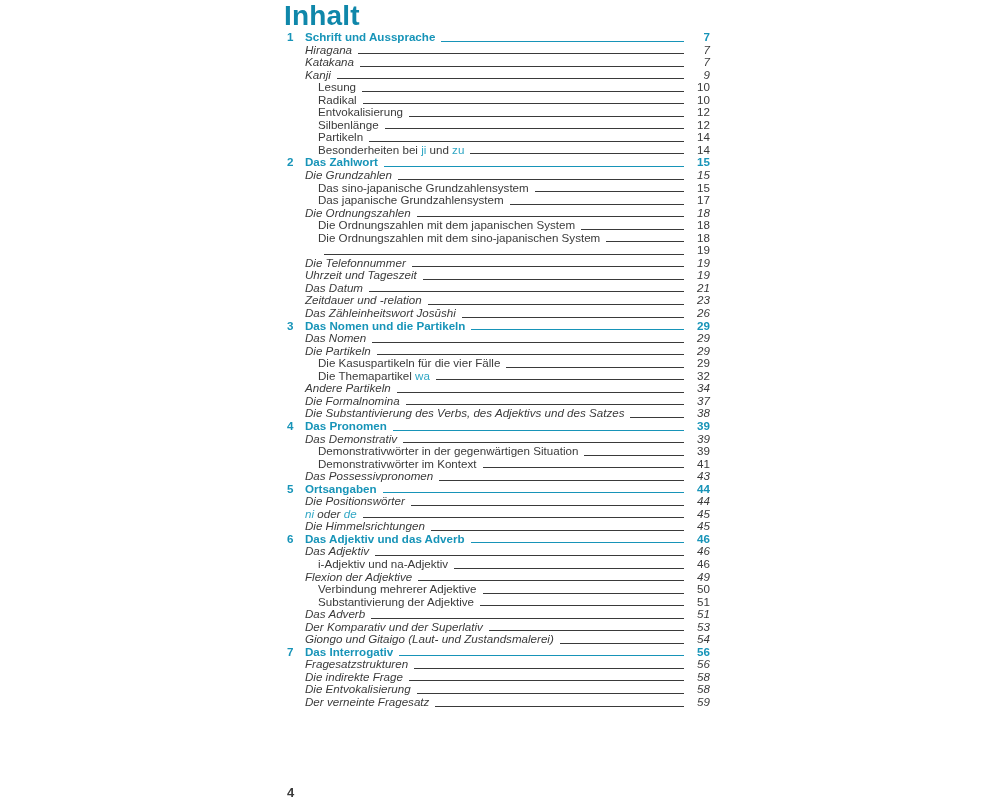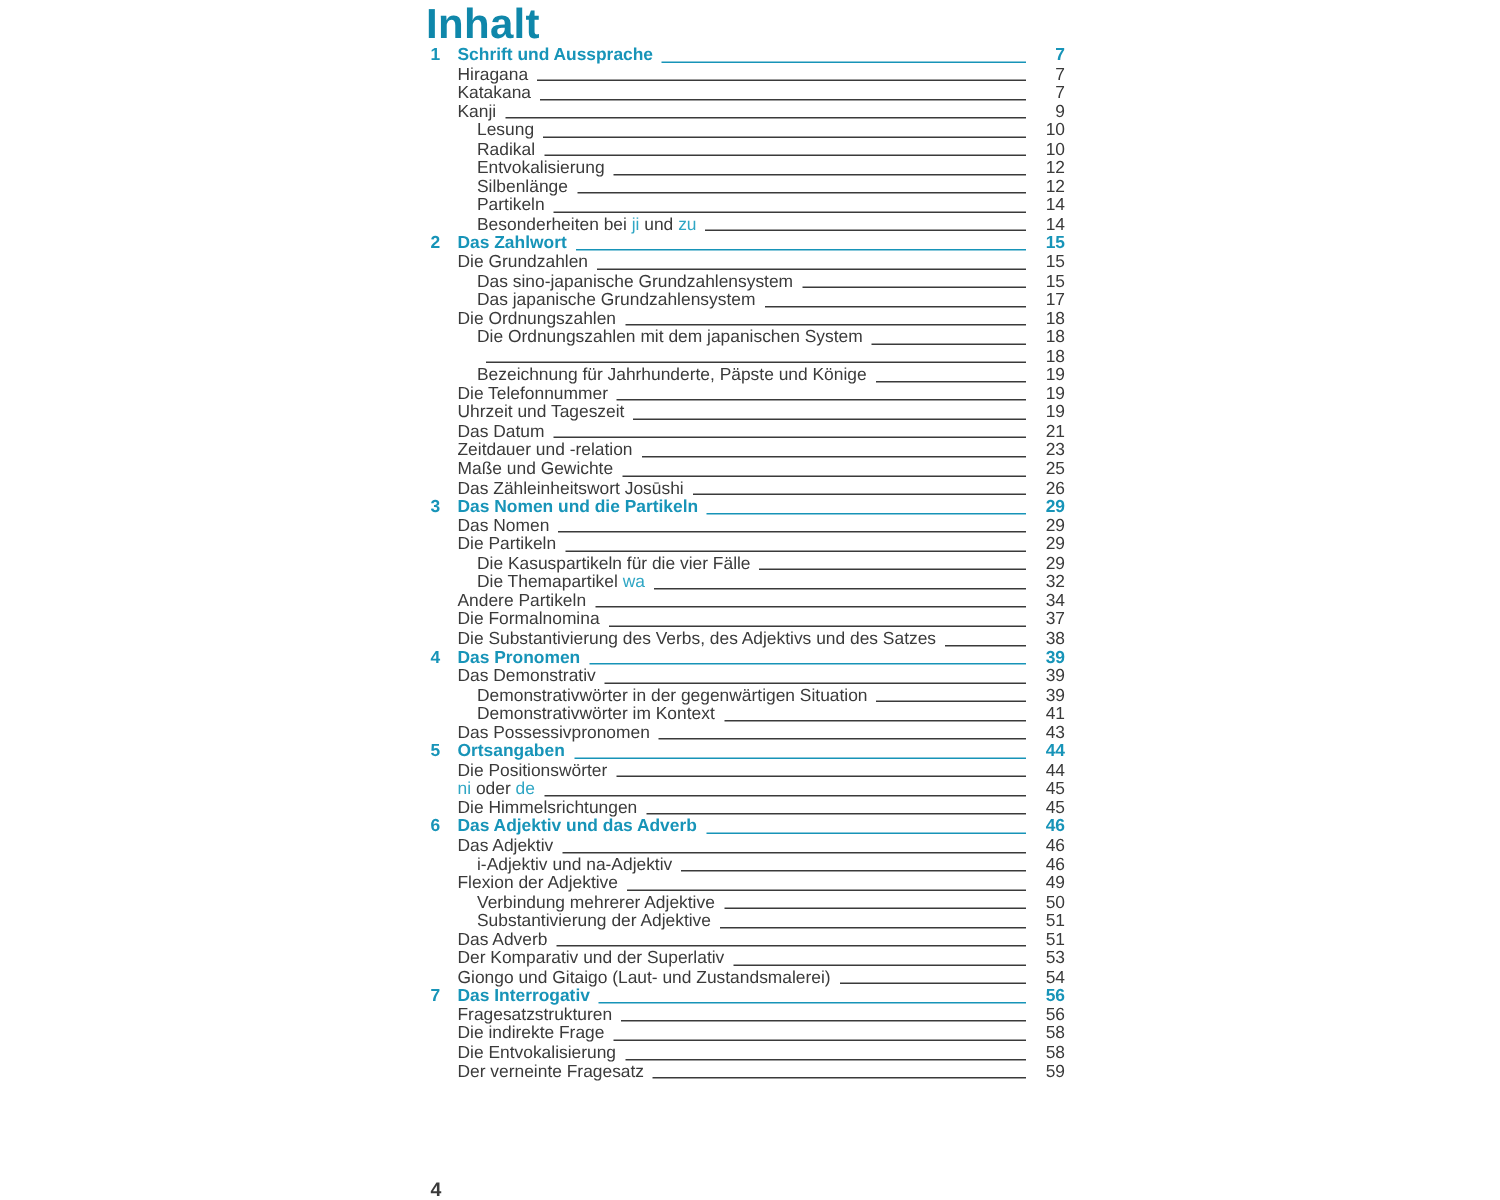--- a/index.html
+++ b/index.html
@@ -34,21 +34,21 @@
     line-height: 12.55px;
     color: var(--text, #3a3a3a);
   }
   .row .label { white-space: pre; }
   .chnum {
     width: 18px;
     flex: 0 0 18px;
     font-weight: bold;
     color: var(--accent, #1794b8);
   }
-  .row.level1 { padding-left: 18px; }
+  .row.level1 { padding-left: 18px; font-style: italic; }
   .row.level2 { padding-left: 31px; align-items: center; }
   .leader {
     flex: 1 1 auto;
     border-bottom: 1px solid var(--text, #3a3a3a);
     margin: 0 0 2px 6px;
     align-self: flex-end;
     min-width: 8px;
   }
   .page {
     flex: 0 0 26px;
@@ -154,25 +154,25 @@
       <span class="label"><span>Die Ordnungszahlen</span></span>
       <span class="leader"></span>
       <span class="page">18</span>
     </div>
     <div class="row level2">
       <span class="label"><span>Die Ordnungszahlen mit dem japanischen System</span></span>
       <span class="leader"></span>
       <span class="page">18</span>
     </div>
     <div class="row level2">
+      <span class="label"><span>Die Ordnungszahlen mit dem sino-japanischen System</span></span>
       <span class="leader"></span>
       <span class="page">18</span>
     </div>
     <div class="row level2">
-      <span class="label"><span>Bezeichnung für Jahrhunderte, Päpste und Könige</span></span>
       <span class="leader"></span>
       <span class="page">19</span>
     </div>
     <div class="row level1">
       <span class="label"><span>Die Telefonnummer</span></span>
       <span class="leader"></span>
       <span class="page">19</span>
     </div>
     <div class="row level1">
       <span class="label"><span>Uhrzeit und Tageszeit</span></span>
@@ -181,25 +181,20 @@
     </div>
     <div class="row level1">
       <span class="label"><span>Das Datum</span></span>
       <span class="leader"></span>
       <span class="page">21</span>
     </div>
     <div class="row level1">
       <span class="label"><span>Zeitdauer und -relation</span></span>
       <span class="leader"></span>
       <span class="page">23</span>
-    </div>
-    <div class="row level1">
-      <span class="label"><span>Maße und Gewichte</span></span>
-      <span class="leader"></span>
-      <span class="page">25</span>
     </div>
     <div class="row level1">
       <span class="label"><span>Das Zähleinheitswort Josūshi</span></span>
       <span class="leader"></span>
       <span class="page">26</span>
     </div>
     <div class="row chapter">
       <span class="chnum">3</span>
       <span class="label">Das Nomen und die Partikeln</span>
       <span class="leader"></span>

